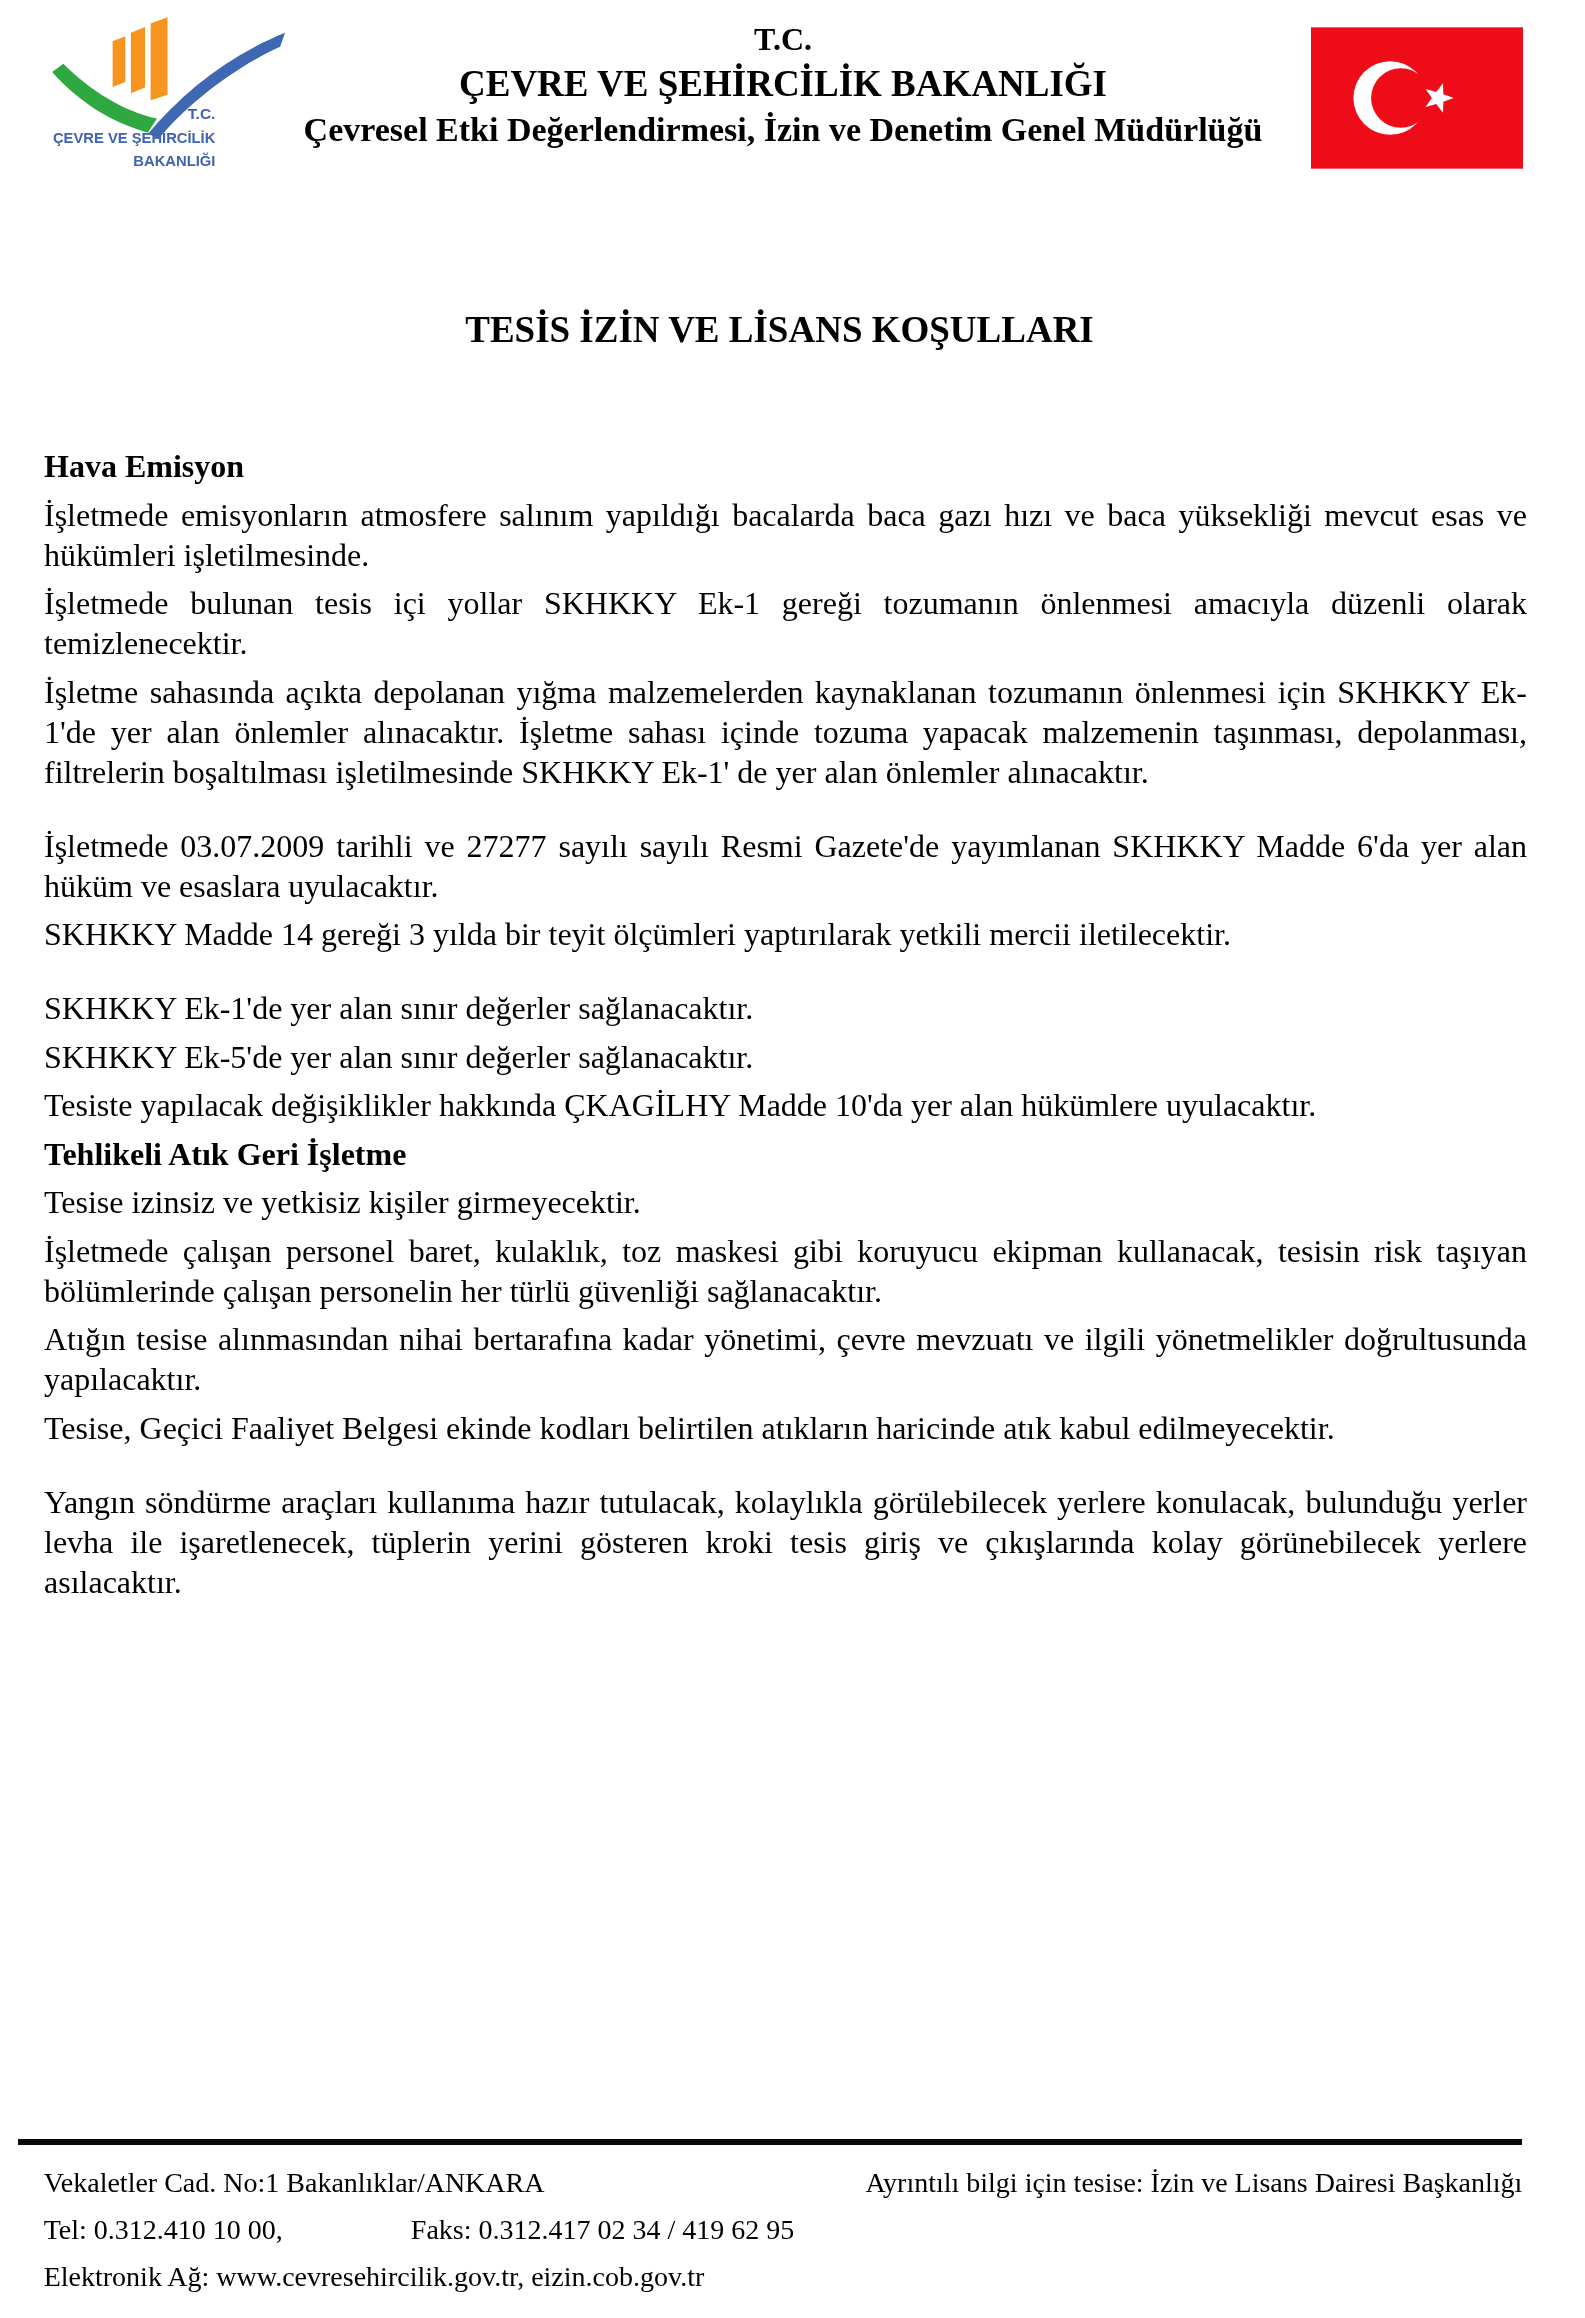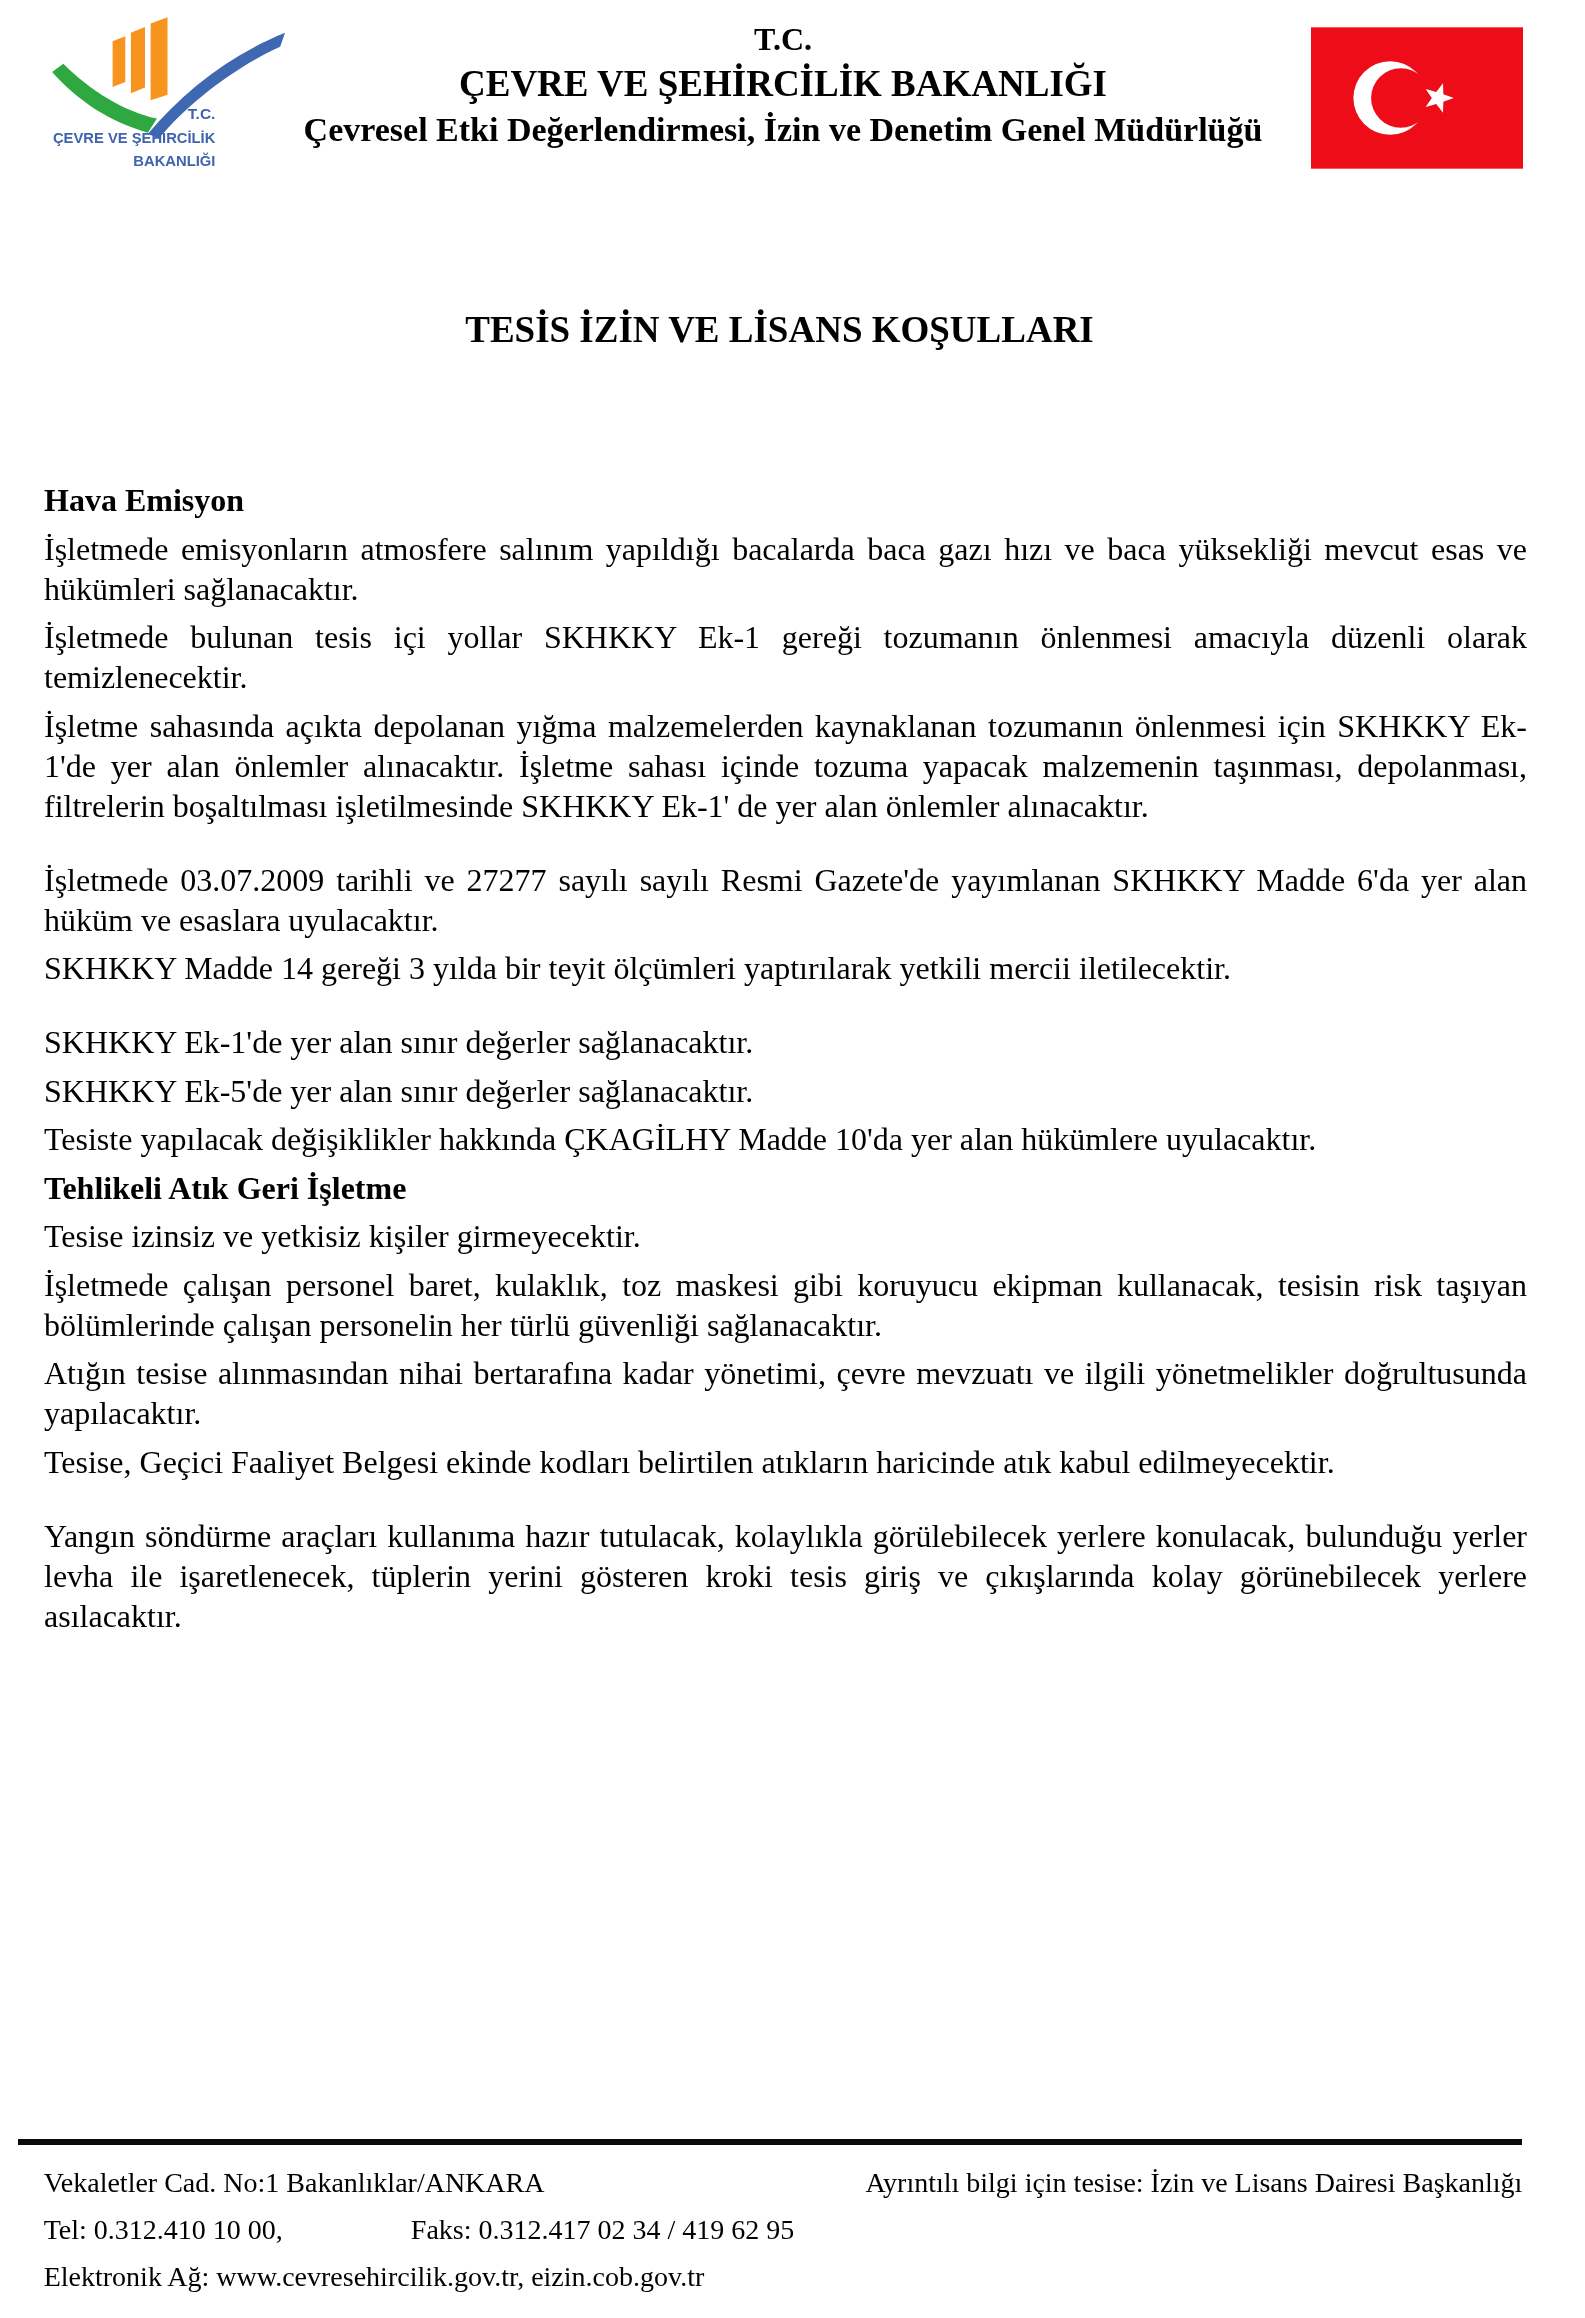--- a/index.html
+++ b/index.html
@@ -33,21 +33,21 @@
 
   
   .doc-title {
     position:absolute; top:308px; left:0; width:1559px;
     text-align:center; font-weight:bold; font-size:37px;
     letter-spacing:0px;
   }
 
   
   .body-text {
-    position:absolute; top:480px; left:44px; width:1483px;
+    position:absolute; top:446px; left:44px; width:1483px;
     font-size:32px; line-height:40px;
   }
   .body-text h2 {
     font-size:32px; font-weight:bold; margin:0 0 8.5px 0;
     text-align:left;
   }
   .body-text p {
     margin:0 0 8.5px 0;
     text-align:justify;
   }
@@ -100,21 +100,21 @@
       <circle cx="127" cy="100" r="42" fill="#ee0c18"></circle>
       <polygon fill="#ffffff" points="202,100 187.3,105.3 186.8,120.9 177.2,108.6 162.2,112.9 171,100 162.2,87.1 177.2,91.4 186.8,79.1 187.3,94.7"></polygon>
     </svg>
   </div>
 
   <div class="doc-title">TESİS İZİN VE LİSANS KOŞULLARI</div>
 
   <div class="body-text">
 
     <h2>Hava Emisyon</h2>
-    <p>İşletmede emisyonların atmosfere salınım yapıldığı bacalarda baca gazı hızı ve baca yüksekliği mevcut esas ve hükümleri sağlanacaktır.</p>
+    <p>İşletmede emisyonların atmosfere salınım yapıldığı bacalarda baca gazı hızı ve baca yüksekliği mevcut esas ve hükümleri işletilmesinde.</p>
     <p>İşletmede bulunan tesis içi yollar SKHKKY Ek-1 gereği tozumanın önlenmesi amacıyla düzenli olarak temizlenecektir.</p>
     <p>İşletme sahasında açıkta depolanan yığma malzemelerden kaynaklanan tozumanın önlenmesi için SKHKKY Ek-1'de yer alan önlemler alınacaktır. İşletme sahası içinde tozuma yapacak malzemenin taşınması, depolanması, filtrelerin boşaltılması işletilmesinde SKHKKY Ek-1' de yer alan önlemler alınacaktır.</p>
     <p class="gap-top">İşletmede 03.07.2009 tarihli ve 27277 sayılı sayılı Resmi Gazete'de yayımlanan SKHKKY Madde 6'da yer alan hüküm ve esaslara uyulacaktır.</p>
     <p>SKHKKY Madde 14 gereği 3 yılda bir teyit ölçümleri yaptırılarak yetkili mercii iletilecektir.</p>
     <p class="gap-top">SKHKKY Ek-1'de yer alan sınır değerler sağlanacaktır.</p>
     <p>SKHKKY Ek-5'de yer alan sınır değerler sağlanacaktır.</p>
     <p>Tesiste yapılacak değişiklikler hakkında ÇKAGİLHY Madde 10'da yer alan hükümlere uyulacaktır.</p>
 
     <h2 class="section-2">Tehlikeli Atık Geri İşletme</h2>
     <p>Tesise izinsiz ve yetkisiz kişiler girmeyecektir.</p>

